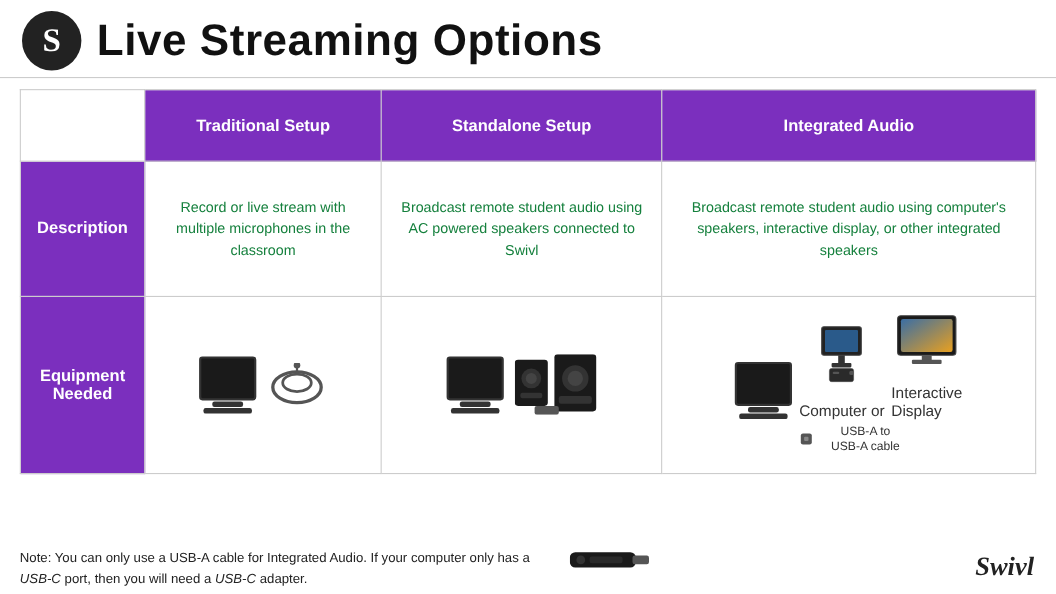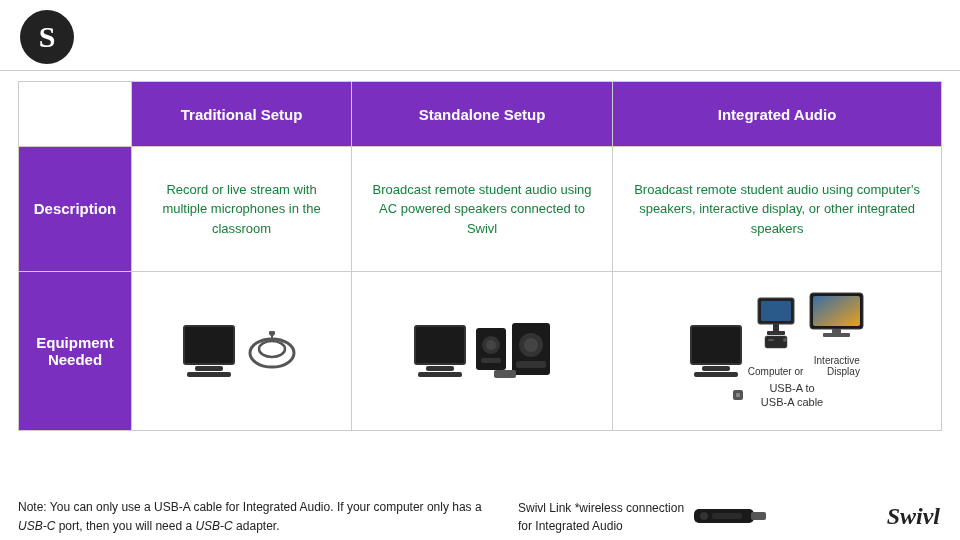--- a/index.html
+++ b/index.html
@@ -143,23 +143,23 @@
     }
     .swivl-foot {
       width: 44px;
       height: 5px;
       background: #333;
       border-radius: 2px;
       margin-top: 1px;
     }
 
     .equip-label {
-      font-size: 10px;
+      font-size: 14px;
       color: #333;
-      text-align: right;
+      text-align: left;
       margin-top: 17px;
     }
 
     .equip-group {
       display: flex;
       flex-direction: column;
       align-items: center;
     }
 
     .integrated-equip {
@@ -243,20 +243,21 @@
   </style>
 </head>
 <body>
 
 <div class="page">
 
   <div class="header">
     <div class="logo-circle">
       <span class="logo-s">S</span>
     </div>
+    <h1 class="header-title">Live Streaming Options</h1>
   </div>
 
   <div class="table-container">
     <table>
       <thead>
         <tr>
           <th style="background:#fff; border:1px solid #ccc;"></th>
           <th>Traditional Setup</th>
           <th>Standalone Setup</th>
           <th>Integrated Audio</th>
@@ -389,23 +390,20 @@
       </tbody>
     </table>
   </div>
 
   <div class="footer">
     <div class="footer-note">
       Note: You can only use a USB-A cable for Integrated Audio. If your computer only has a <em>USB-C</em> port, then you will need a <em>USB-C</em> adapter.
     </div>
     <div class="footer-right">
       <div class="swivl-link-row">
-        <div>
-          <span style="font-size:12px;color:#222;">Swivl Link *wireless connection<br>for Integrated Audio</span>
-        </div>
 
         <svg width="72" height="22" viewBox="0 0 72 22">
           <rect x="0" y="4" width="60" height="14" rx="5" fill="#1a1a1a"></rect>
           <rect x="57" y="7" width="15" height="8" rx="2" fill="#555"></rect>
           <circle cx="10" cy="11" r="4" fill="#333"></circle>
           <rect x="18" y="8" width="30" height="6" rx="2" fill="#2a2a2a"></rect>
         </svg>
       </div>
     </div>
     <div style="position:absolute;bottom:10px;right:20px;">

